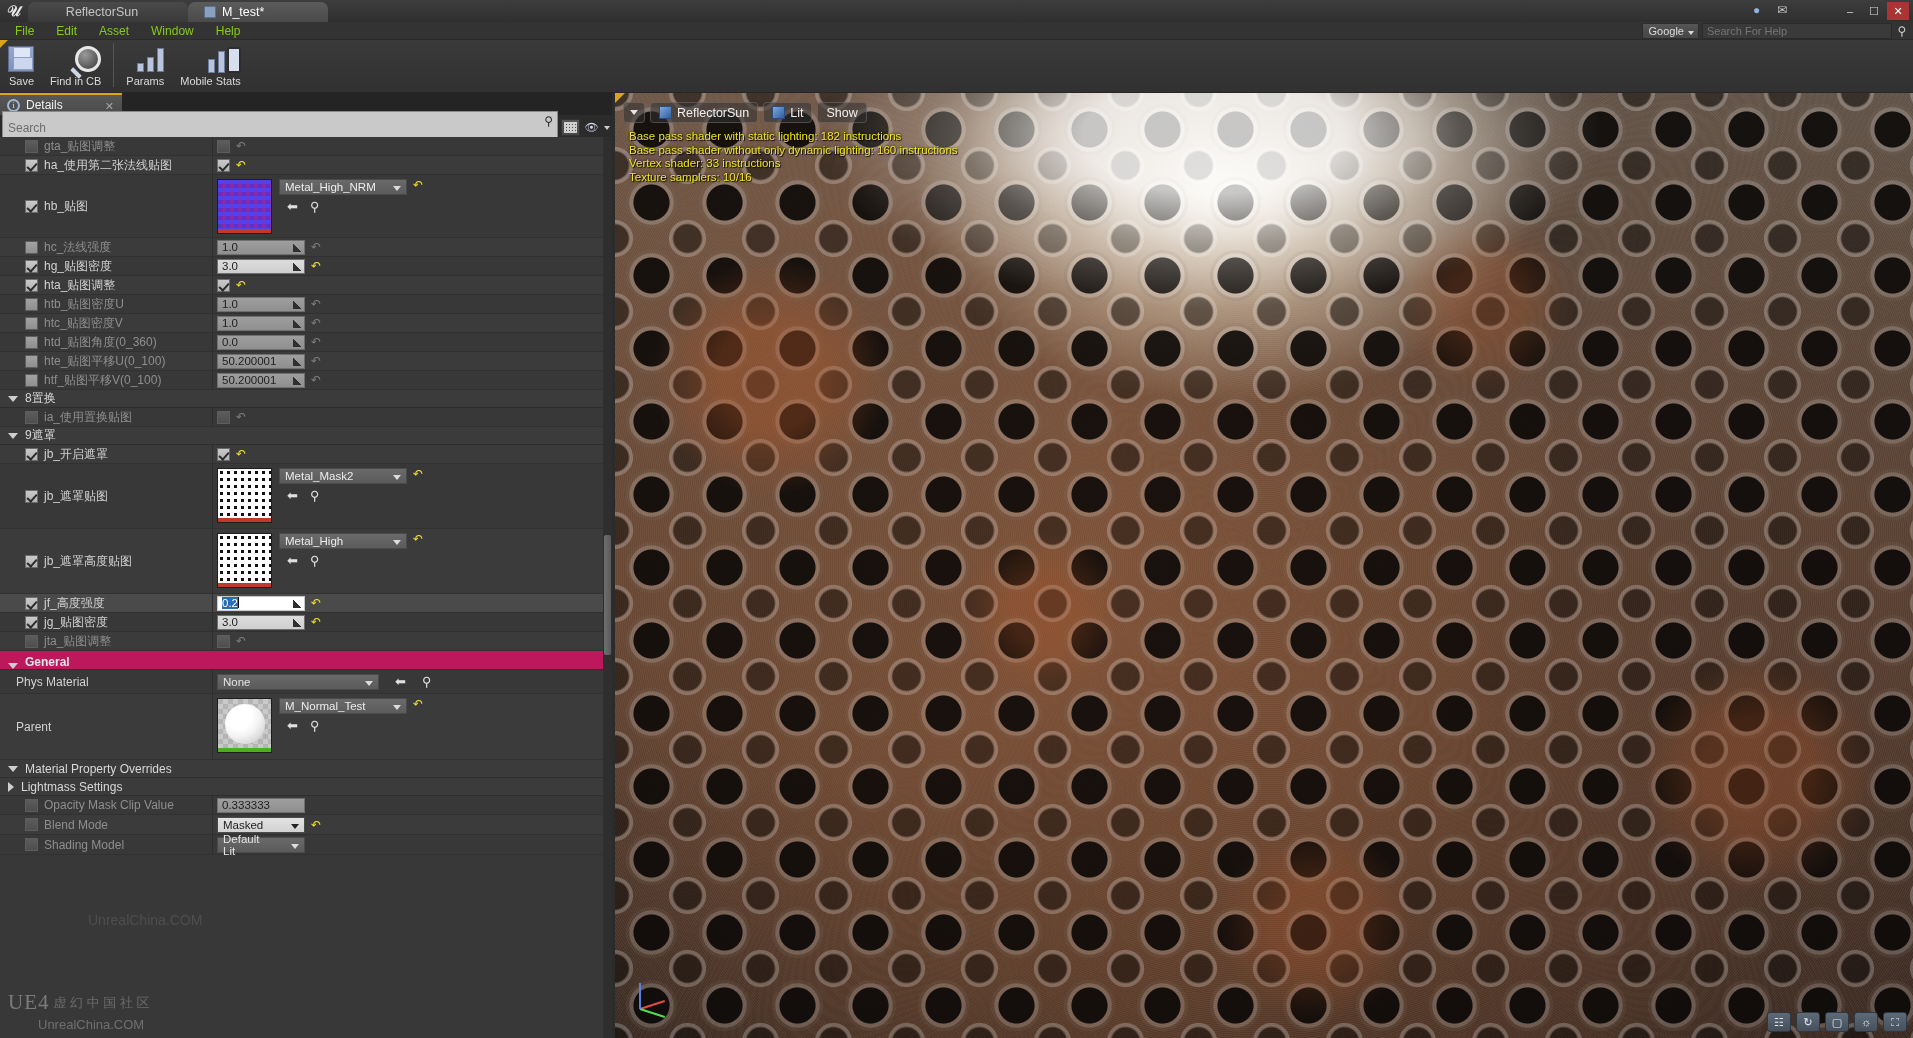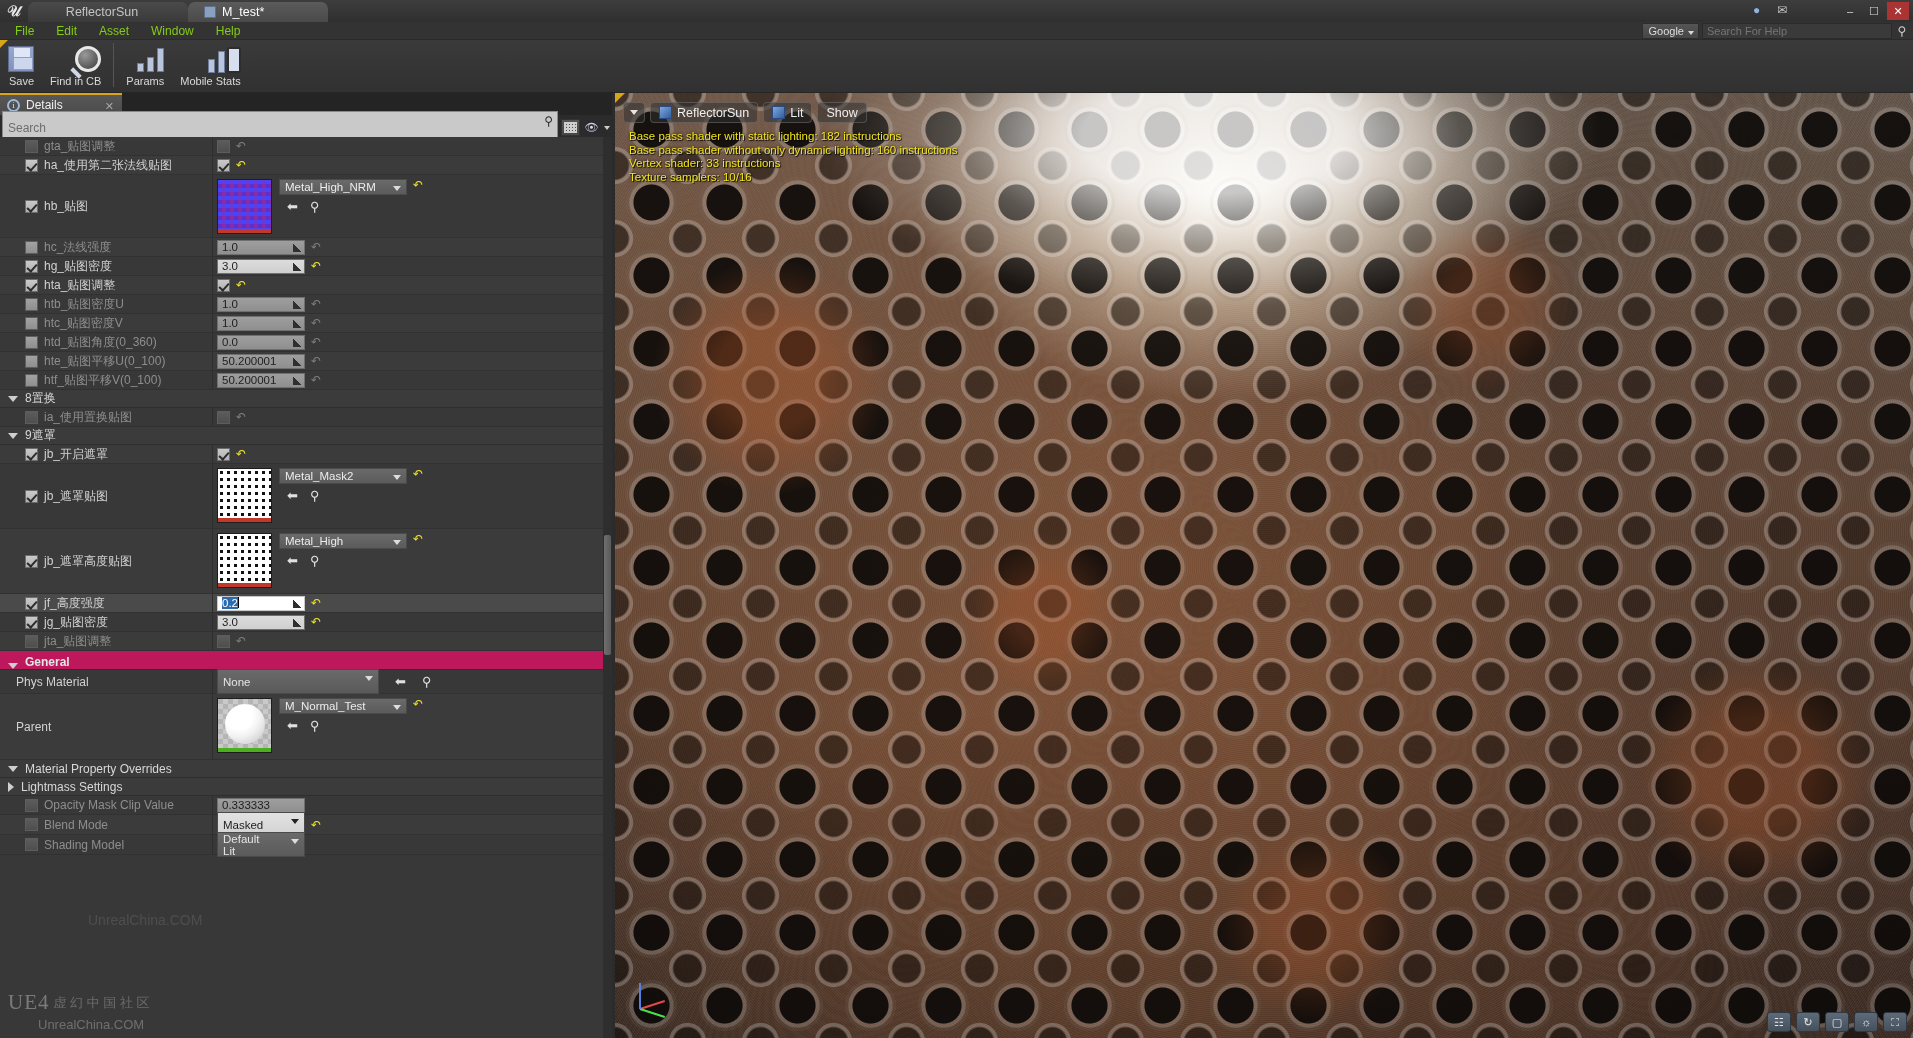--- a/index.html
+++ b/index.html
@@ -146,21 +146,21 @@
   .num.bright{ background:linear-gradient(#dcdcdc,#cfcfcf); }
   .num.edit{ background:#ffffff; border:1px solid #c8c8c8; }
   .num .spin{position:absolute;right:3px;top:2px;width:8px;height:9px;
      background:linear-gradient(45deg,#2f2f2f 50%,transparent 50%);}
   .num .selnum{ background:#2b6cb0; color:#fff; }
   .num .caret{ display:inline-block;width:1px;height:11px;background:#000;margin-left:0px;}
 
   .revert{ color:#efe02a; font-size:12px; line-height:12px; font-family:"DejaVu Sans",sans-serif;}
   .revert.dim{ color:#7e7e7e; }
 
-  .combo{ height:25px; background:linear-gradient(#6a6a6a,#5a5a5a); border:1px solid #4a4a4a;
+  .combo{ height:16px; background:linear-gradient(#6a6a6a,#5a5a5a); border:1px solid #4a4a4a;
           color:#e4e4e4; font-size:11.5px; display:flex;align-items:center;padding:0 32px 0 5px; position:relative;}
   .combo:after{content:"";position:absolute;right:5px;top:6px;border-left:4px solid transparent;border-right:4px solid transparent;border-top:5px solid #dcdcdc;}
   .combo.light{ background:linear-gradient(#e2e2e2,#d2d2d2); color:#1e1e1e;}
   .combo.light:after{ border-top-color:#222; }
 
   .assetrow{ display:flex; align-items:flex-start; gap:7px; }
   .thumb{ width:55px;height:55px;border:1px solid #1e1e1e; position:relative; overflow:hidden;}
   .thumb .strip{position:absolute;left:0;bottom:0;width:100%;height:4px;}
   .thumb.nrm{ background:
       repeating-linear-gradient(90deg,#7b7bff 0 4px,#b36bd8 4px 8px),

